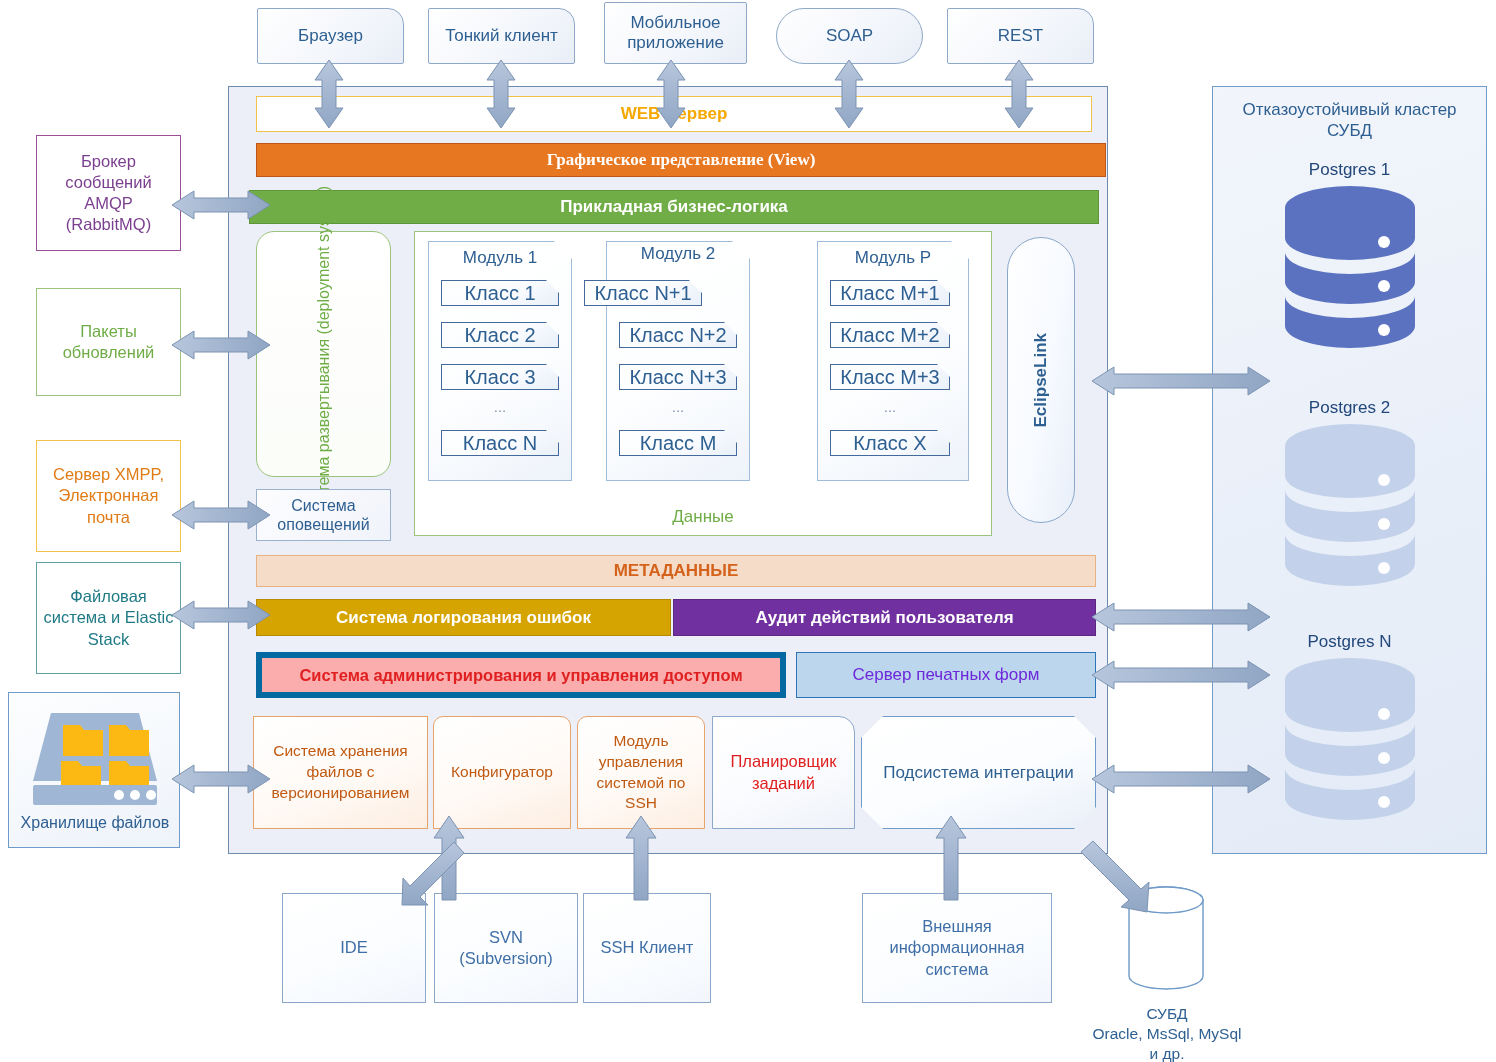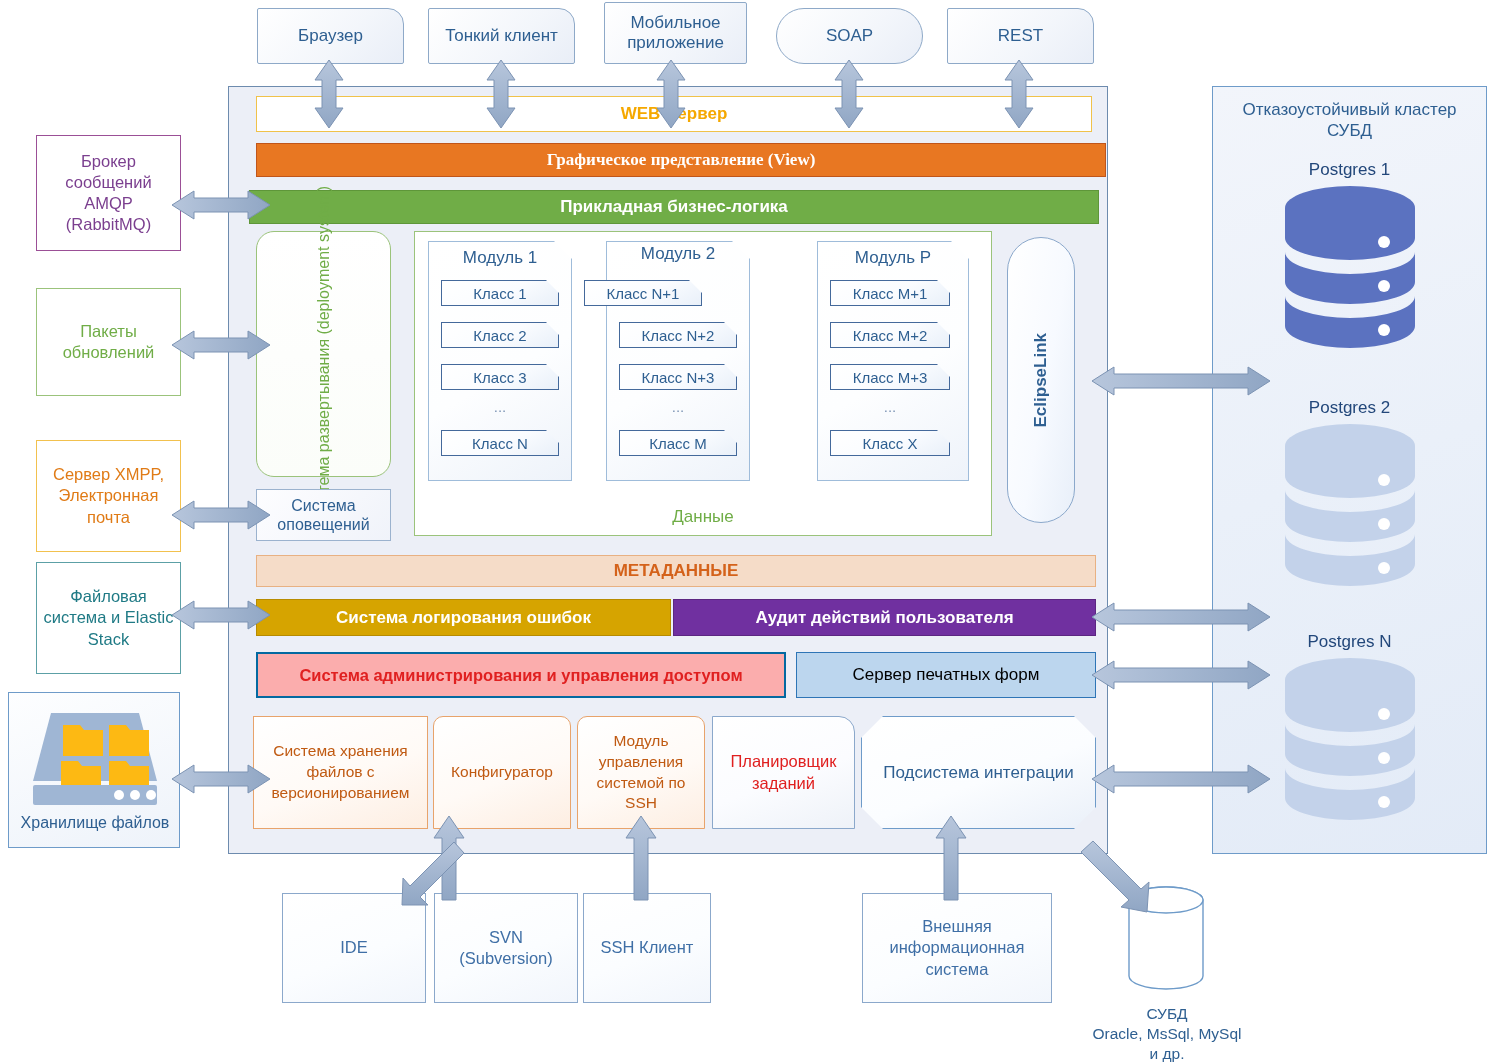--- a/index.html
+++ b/index.html
@@ -24,23 +24,23 @@
 
   
   .bar{color:#fff;font-weight:bold;font-size:17px;}
   #web-server-bar{background:#ffffff;border:1px solid #F0C24A;color:#F5A800;}
   #view-bar{background:#E87722;border:1px solid #C0551A;}
   #logic-bar{background:#70AD47;border:1px solid #5E9639;}
   #metadata-bar{background:#F5DCC8;border:1px solid #E8B183;color:#D4621A;
                 font-weight:bold;font-size:17px;}
   #log-bar{background:#D6A400;border:1px solid #B78B00;}
   #audit-bar{background:#7030A0;border:1px solid #5C2681;}
-  #admin-box{background:#FBADAD;border:2px solid #0369a1;color:#E02020;
+  #admin-box{background:#FBADAD;border:6px solid #0369a1;color:#E02020;
              font-weight:bold;font-size:16.5px;text-align:right;}
-  #print-box{background:#BCD6EE;border:1px solid #2E75B6;color:#000000;
+  #print-box{background:#BCD6EE;border:1px solid #2E75B6;color:#6d28d9;
              font-size:17px;}
 
   
   #deployment-box{
     background:linear-gradient(180deg,#ffffff,#fbfdf9);
     border:1px solid #9BC37B;border-radius:18px;
   }
   .vtext{writing-mode:vertical-rl;transform:rotate(180deg);
          white-space:nowrap;line-height:1.25;}
   #deployment-box .vtext{color:#70AD47;font-size:16px;}
@@ -54,21 +54,21 @@
   #data-label{color:#70AD47;font-size:17px;}
 
   .module-box{
     background:linear-gradient(150deg,#ffffff 0%,#fdfeff 55%,#eef3fa 100%);
     border:1px solid #9FBCDA;
     clip-path:polygon(0 0, calc(100% - 18px) 0, 100% 18px, 100% 100%, 0 100%);
   }
   .module-title{color:#2E5F91;font-size:17px;text-align:center;}
   .class-box{
     background:linear-gradient(150deg,#ffffff 0%,#fafcff 55%,#e9f0f9 100%);
-    border:1px solid #44699B;color:#2E5F91;font-size:15px;
+    border:1px solid #44699B;color:#2E5F91;font-size:20px;
     clip-path:polygon(0 0, calc(100% - 13px) 0, 100% 13px, 100% 100%, 0 100%);
   }
   .dots{color:#7E95B5;font-size:15px;text-align:center;}
 
   
   #eclipselink-box{
     background:linear-gradient(100deg,#ffffff 0%,#f7faff 55%,#e8eff9 100%);
     border:1px solid #8BA8CB;border-radius:34px;
   }
   #eclipselink-box .vtext{color:#2E5F91;font-weight:bold;font-size:17px;}

